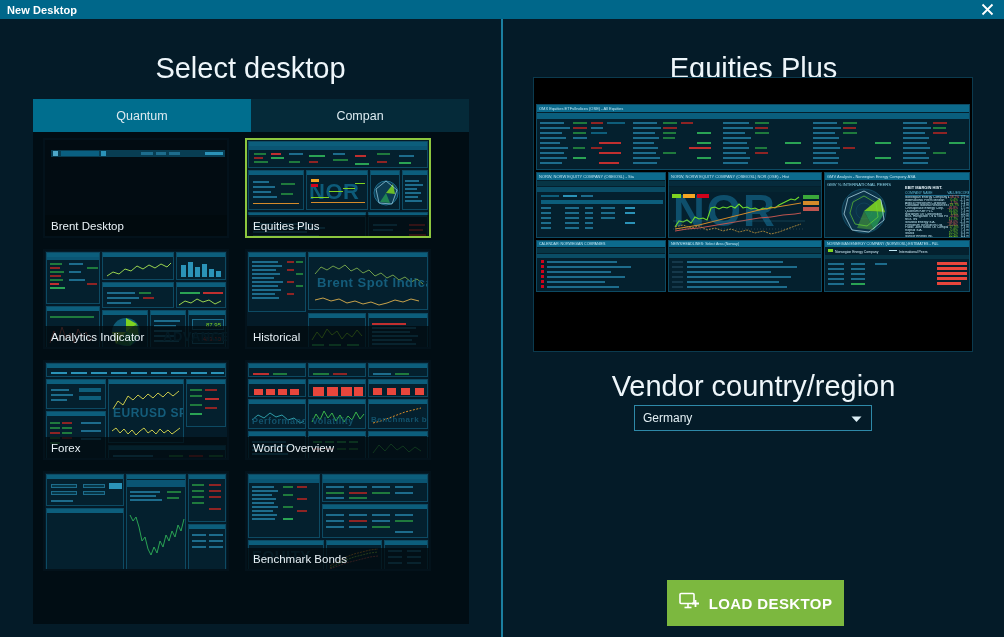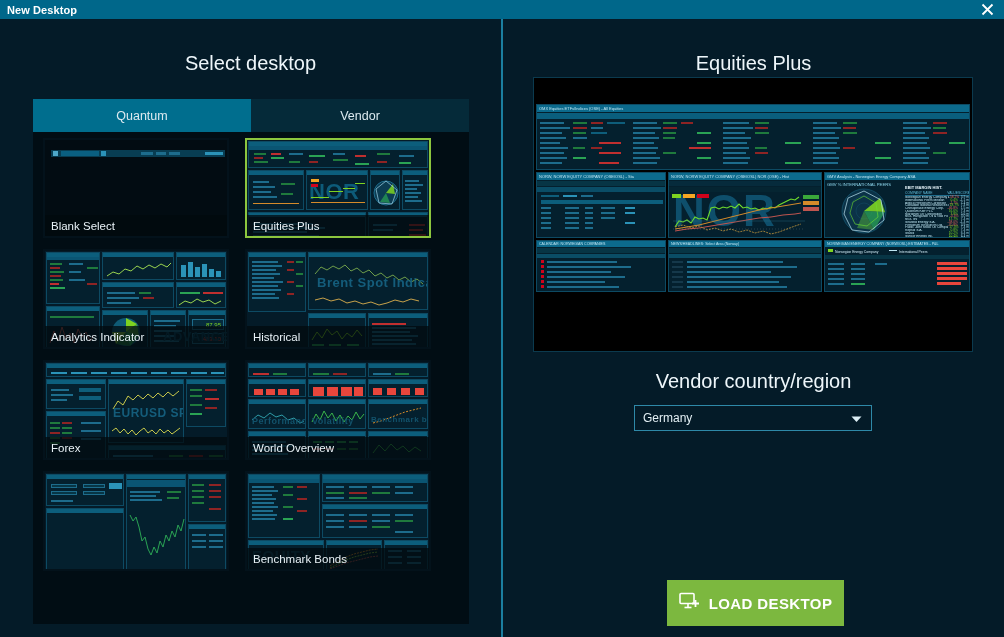--- a/index.html
+++ b/index.html
@@ -36,21 +36,21 @@
   }
   #vdivider {
     position: absolute; left: 501px; top: 0; width: 2px; height: 618px;
     background: #1b7fa0;
   }
 
   
   #left-panel { position: absolute; left: 0; top: 0; width: 501px; height: 618px; }
   .panel-title {
     position: absolute; text-align: center; color: #eef6fa;
-    font-size: 20px; font-weight: normal;
+    font-size: 29px; font-weight: normal;
   }
   #left-title { left: 0; top: 33px; width: 501px; }
 
   #tabs {
     position: absolute; left: 33px; top: 80px; width: 436px; height: 33px;
     display: flex;
   }
   .tab {
     flex: 1 1 0; display:flex; align-items:center; justify-content:center;
     color: #dceaf0; font-size: 12.5px; cursor: pointer;
@@ -143,38 +143,38 @@
 
 <div id="body">
 
   <div id="vdivider"></div>
 
   <div id="left-panel">
     <div class="panel-title" id="left-title">Select desktop</div>
 
     <div id="tabs">
       <div class="tab active">Quantum</div>
-      <div class="tab">Vendor</div>
+      <div class="tab">Compan</div>
     </div>
 
     <div id="thumb-scroll">
       <div id="thumb-grid">
 
         <div class="thumb">
           <div class="thumb-art" style="background:#020c12">
             <div class="toolbar" style="left:6px;top:10px;width:174px;height:7px;background:#083d52"></div>
             <div style="position:absolute;left:8px;top:11px;width:5px;height:5px;background:#4ea8c9"></div>
             <div style="position:absolute;left:16px;top:11px;width:38px;height:5px;background:#0a5f80"></div>
             <div style="position:absolute;left:56px;top:11px;width:5px;height:5px;background:#2b93b8"></div>
             <div style="position:absolute;left:96px;top:12px;width:12px;height:3px;background:#1d6c8c"></div>
             <div style="position:absolute;left:111px;top:12px;width:10px;height:3px;background:#1d6c8c"></div>
             <div style="position:absolute;left:124px;top:12px;width:11px;height:3px;background:#1d6c8c"></div>
             <div style="position:absolute;left:160px;top:12px;width:18px;height:3px;background:#2b93b8"></div>
           </div>
-          <div class="thumb-label">Blank Select</div>
+          <div class="thumb-label">Brent Desktop</div>
         </div>
 
         <div class="thumb selected" style="border-color: rgb(140, 198, 62);">
           <div class="thumb-art" style="background:#041b28">
 
             <div class="w" style="left:1px;top:1px;width:180px;height:27px;">
               <div class="wb"></div>
               <div class="tblhdr" style="top:4px;height:4px;"></div>
               <div class="cell grn" style="left:5px;top:11px;width:12px;"></div>
               <div class="cell red" style="left:5px;top:15px;width:9px;"></div>

